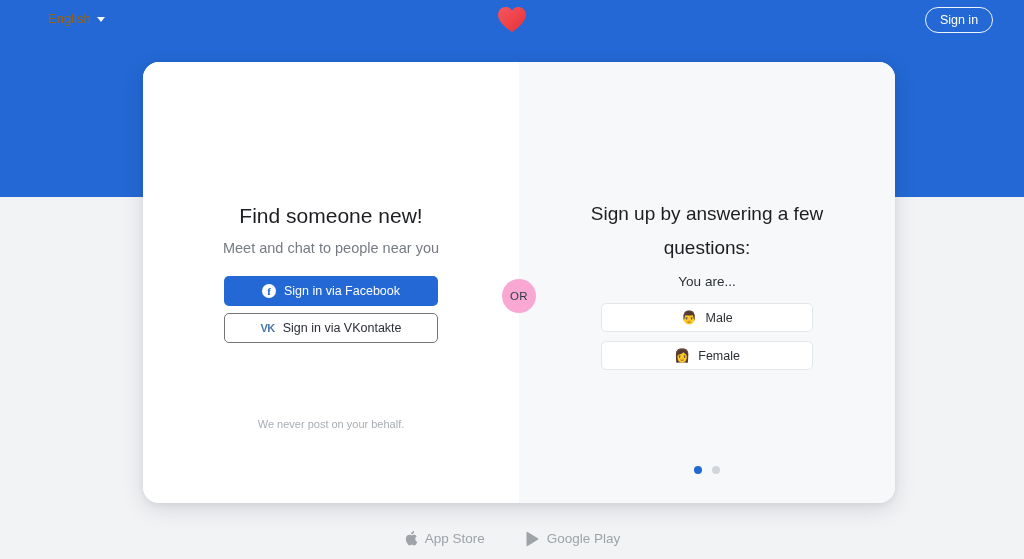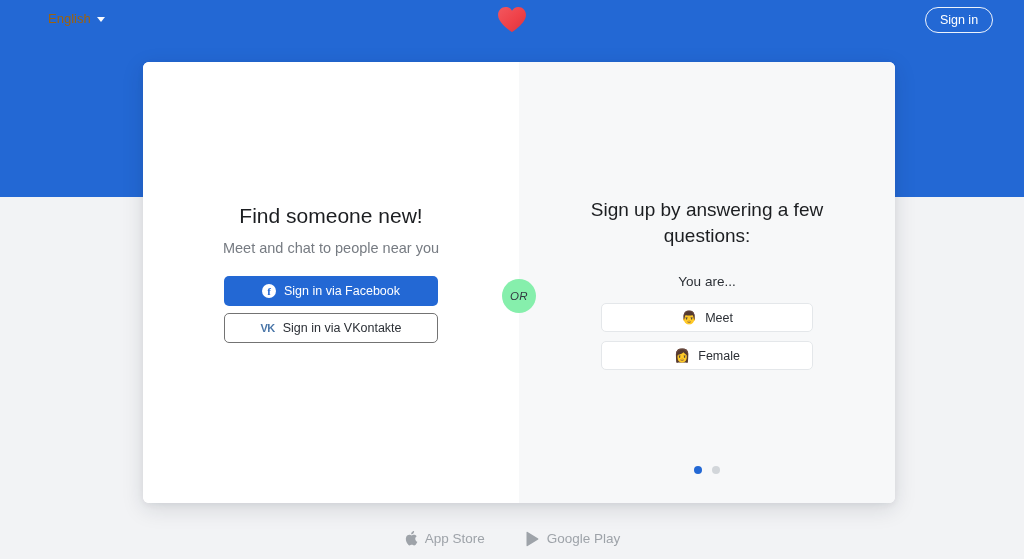--- a/index.html
+++ b/index.html
@@ -89,21 +89,21 @@
   }
 
   
   .card {
     position: absolute;
     left: 143px;
     top: 62px;
     width: 752px;
     height: 441px;
     background: #ffffff;
-    border-radius: 6px;
+    border-radius: 16px;
     box-shadow: 0 6px 22px rgba(20,30,50,.13), 0 2px 6px rgba(20,30,50,.06);
     display: flex;
     overflow: hidden;
     z-index: 10;
   }
 
   .panel-left {
     width: 376px;
     background: #ffffff;
     position: relative;
@@ -124,29 +124,28 @@
   }
 
   .or-badge {
     position: absolute;
     left: 376px;
     top: 234px;
     transform: translate(-50%, -50%);
     width: 34px;
     height: 34px;
     border-radius: 50%;
-    background: #86efac;
+    background: #f9a8d4;
     color: #333a42;
     font-size: 11.5px;
     letter-spacing: .4px;
     display: flex;
     align-items: center;
     justify-content: center;
     z-index: 3;
-    font-style: italic;
   }
 
   
   .left-head {
     position: absolute;
     top: 140px;
     left: 0;
     width: 376px;
     text-align: center;
   }
@@ -247,21 +246,21 @@
 
   
   .right-head {
     position: absolute;
     top: 135px;
     left: 38px;
     width: 300px;
     text-align: center;
     font-size: 19px;
     color: #1c1e21;
-    line-height: 26px;
+    line-height: 34px;
   }
 
   .you-are {
     position: absolute;
     top: 212px;
     left: 0;
     width: 376px;
     text-align: center;
     font-size: 13.5px;
     color: #2b2f35;
@@ -377,37 +376,38 @@
         <span class="fb-glyph">f</span>
         <span>Sign in via Facebook</span>
       </button>
 
       <button class="btn-social btn-vk">
         <span class="vk-glyph">VK</span>
         <span>Sign in via VKontakte</span>
       </button>
     </div>
 
+    <div class="disclaimer">We never post on your behalf.</div>
 
   </div>
 
   <div class="divider"></div>
   <div class="or-badge">OR</div>
 
   <div class="panel-right">
 
     <div class="right-head">Sign up by answering a few questions:</div>
 
     <div class="you-are">You are...</div>
 
     <div class="gender-stack">
 
       <button class="btn-gender">
         <span class="gender-emoji">👨</span>
-        <span>Meet</span>
+        <span>Male</span>
       </button>
 
       <button class="btn-gender">
         <span class="gender-emoji">👩</span>
         <span>Female</span>
       </button>
     </div>
 
     <div class="dots">
       <span class="dot active"></span>

